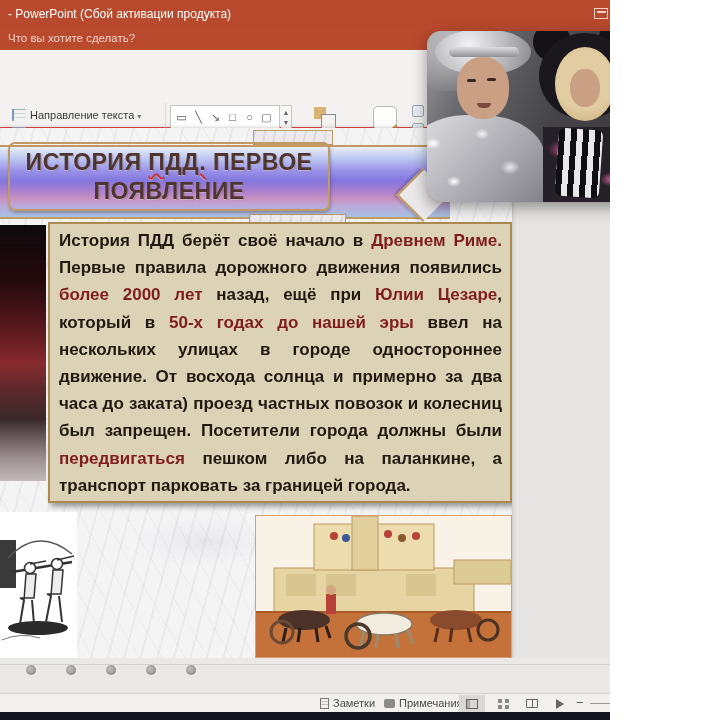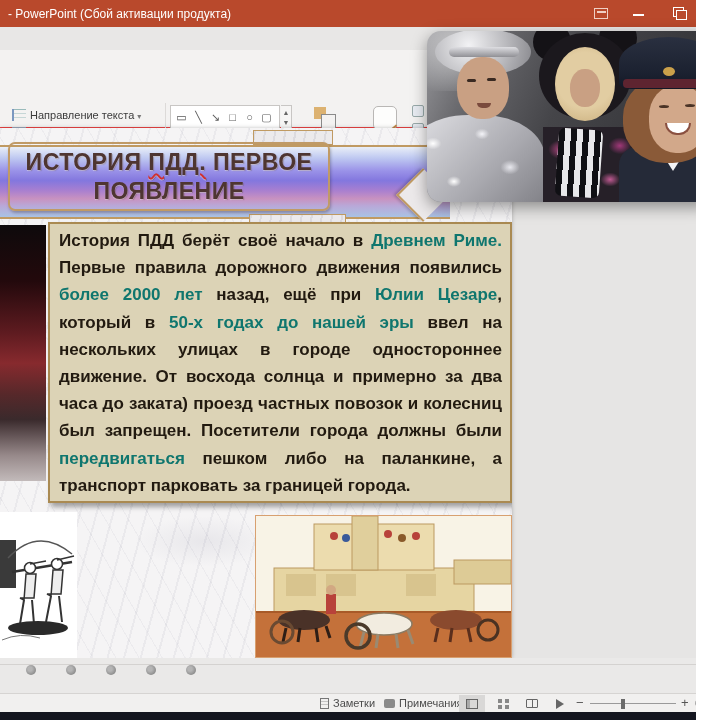--- a/index.html
+++ b/index.html
@@ -1,18 +1,18 @@
 <!DOCTYPE html>
 <html><head>
 <meta charset="utf-8">
 <style>
   * { margin:0; padding:0; box-sizing:border-box; }
   html,body { width:720px; height:720px; overflow:hidden; }
   body { font-family:"Liberation Sans", sans-serif; }
-  #stage { position:relative; width:696px; height:720px; background:#e8e7e6; overflow:hidden; }
+  #stage { position:relative; width:610px; height:720px; background:#e8e7e6; overflow:hidden; }
 
   
   .titlebar { position:absolute; left:0; top:0; width:720px; height:27px; background:#b9492c; }
   .titlebar .title { position:absolute; left:8px; top:7px; color:#fff; font-size:12px; white-space:nowrap; }
   .win-controls { position:absolute; right:0; top:0; height:27px; }
   .winbtn { position:absolute; top:6px; width:18px; height:15px; }
   .ribbonopts-icon { right:112px; border:1px solid #f0cfc4; width:14px; height:11px; top:8px; }
   .ribbonopts-icon::after { content:""; position:absolute; left:2px; top:2px; width:9px; height:2px; background:#f0cfc4; }
   .min-icon { right:72px; } .min-icon::after { content:""; position:absolute; left:3px; top:8px; width:11px; height:2px; background:#fff; }
   .restore-icon { right:32px; }
@@ -85,21 +85,21 @@
     letter-spacing:.5px; text-shadow:0 1px 1px rgba(255,255,255,.45), 1px 1px 1px rgba(80,50,40,.35); }
   .misspell { text-decoration:underline wavy #d03030 1.5px; text-underline-offset:3px; }
 
   .portrait { position:absolute; left:0; top:97px; width:46px; height:256px;
     background:linear-gradient(180deg,#0e0a0c 0%,#23090c 22%,#5e1b20 42%,#872a2e 54%,#57282a 66%,#3a2a2c 76%,#97898a 90%,#c2baba 100%); }
 
   .body-box { position:absolute; left:48px; top:94px; width:464px; height:281px;
     background:#dcd3b6; border:2px solid #aa8a52; box-shadow:3px 4px 5px rgba(0,0,0,.35);
     padding:3px 8px 0 9px; }
   .body-text { font-size:17px; font-weight:bold; color:#221a10; text-align:justify; line-height:27.2px; }
-  .body-text .hl { color:#0f766e; }
+  .body-text .hl { color:#7f1d1d; }
 
   .sketch-img { position:absolute; left:0; top:384px; width:77px; height:146px; background:#fff; }
   .chariot-img { position:absolute; left:255px; top:387px; width:257px; height:143px; border:1px solid #d8a070; background:#f7f1e2; }
 
   
   .understrip { position:absolute; left:0; top:530px; width:712px; height:35px; background:#eae9e8; }
   .understrip .hline { position:absolute; left:0; top:6px; width:712px; height:1px; background:#d4d2d0; }
   .dot { position:absolute; top:7px; width:10px; height:10px; border-radius:50%;
     background:radial-gradient(circle at 40% 40%, #b5b5b5 0 25%, #8f8f8f 70%); }
 
@@ -175,20 +175,23 @@
   <div class="titlebar">
     <span class="title">- PowerPoint (Сбой активации продукта)</span>
     <div class="win-controls">
       <div class="winbtn ribbonopts-icon"></div>
       <div class="winbtn min-icon"></div>
       <div class="winbtn restore-icon"></div>
       <div class="winbtn close-icon"></div>
     </div>
   </div>
 
+  <div class="tellme">
+    <span>Что вы хотите сделать?</span>
+  </div>
 
   <div class="ribbon">
     <div class="rbtn" style="left:12px;top:57px;">
       <span class="ric ric-textdir"></span><span>Направление текста</span><span class="caret">▾</span>
     </div>
     <div class="rbtn" style="left:12px;top:75px;">
       <span class="ric ric-align"></span><span>Выровнять текст</span><span class="caret">▾</span>
     </div>
     <div class="rbtn" style="left:12px;top:93px;">
       <span class="ric ric-smartart"></span><span>Преобразовать в SmartArt</span><span class="caret">▾</span>

